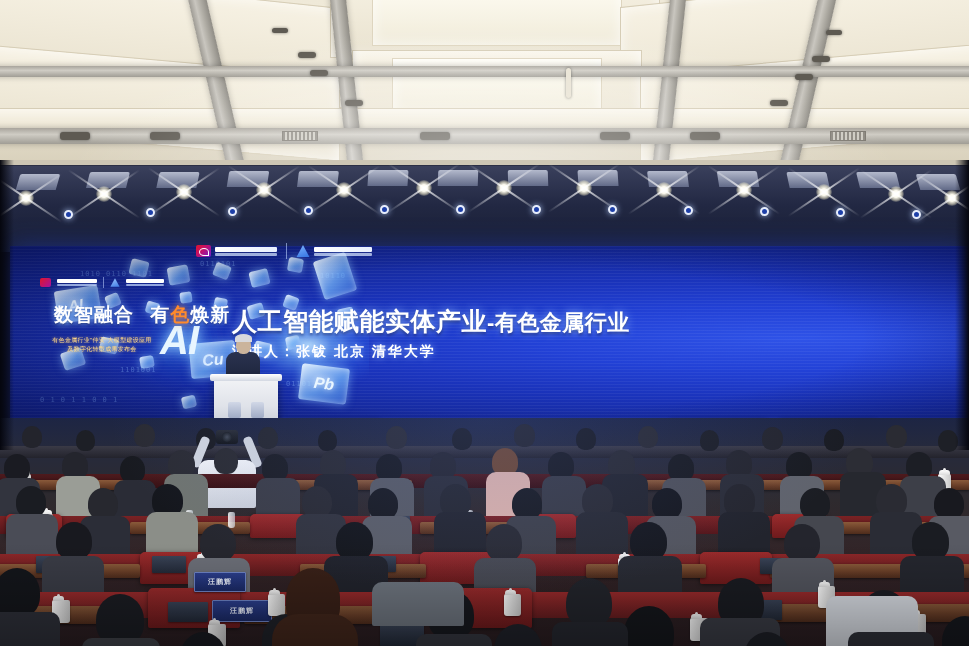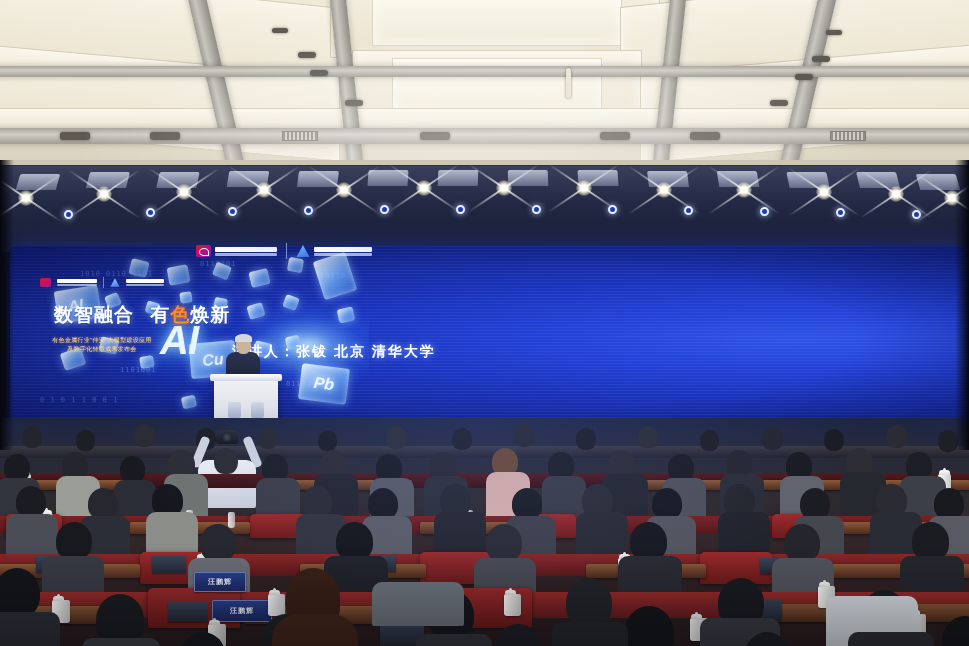--- a/index.html
+++ b/index.html
@@ -535,20 +535,21 @@
     <div class="lb-headline">
       <span>数智融合</span>
       <span style="display:inline-block;width:10px;"></span><span>有</span><span class="accent">色</span><span>焕新</span>
     </div>
     <div class="lb-sub">
       <div>有色金属行业"仲安"大模型建设应用</div>
       <div>及数字化转型成果发布会</div>
     </div>
   </div>
 
+  <div class="main-title"><span>人工智能赋能实体产业</span><span class="suffix">-有色金属行业</span></div>
   <div class="presenter">演讲人：张钹  北京  清华大学</div>
 
   <div class="stage-floor"></div>
   <div class="sofa" style="left:78px;width:100px;"></div>
   <div class="sofa" style="left:186px;width:96px;"></div>
   <div class="sofa" style="left:286px;width:96px;"></div>
   <div class="sofa" style="left:668px;width:100px;"></div>
   <div class="sofa" style="left:778px;width:100px;"></div>
 
   <div class="speaker-body"></div>

